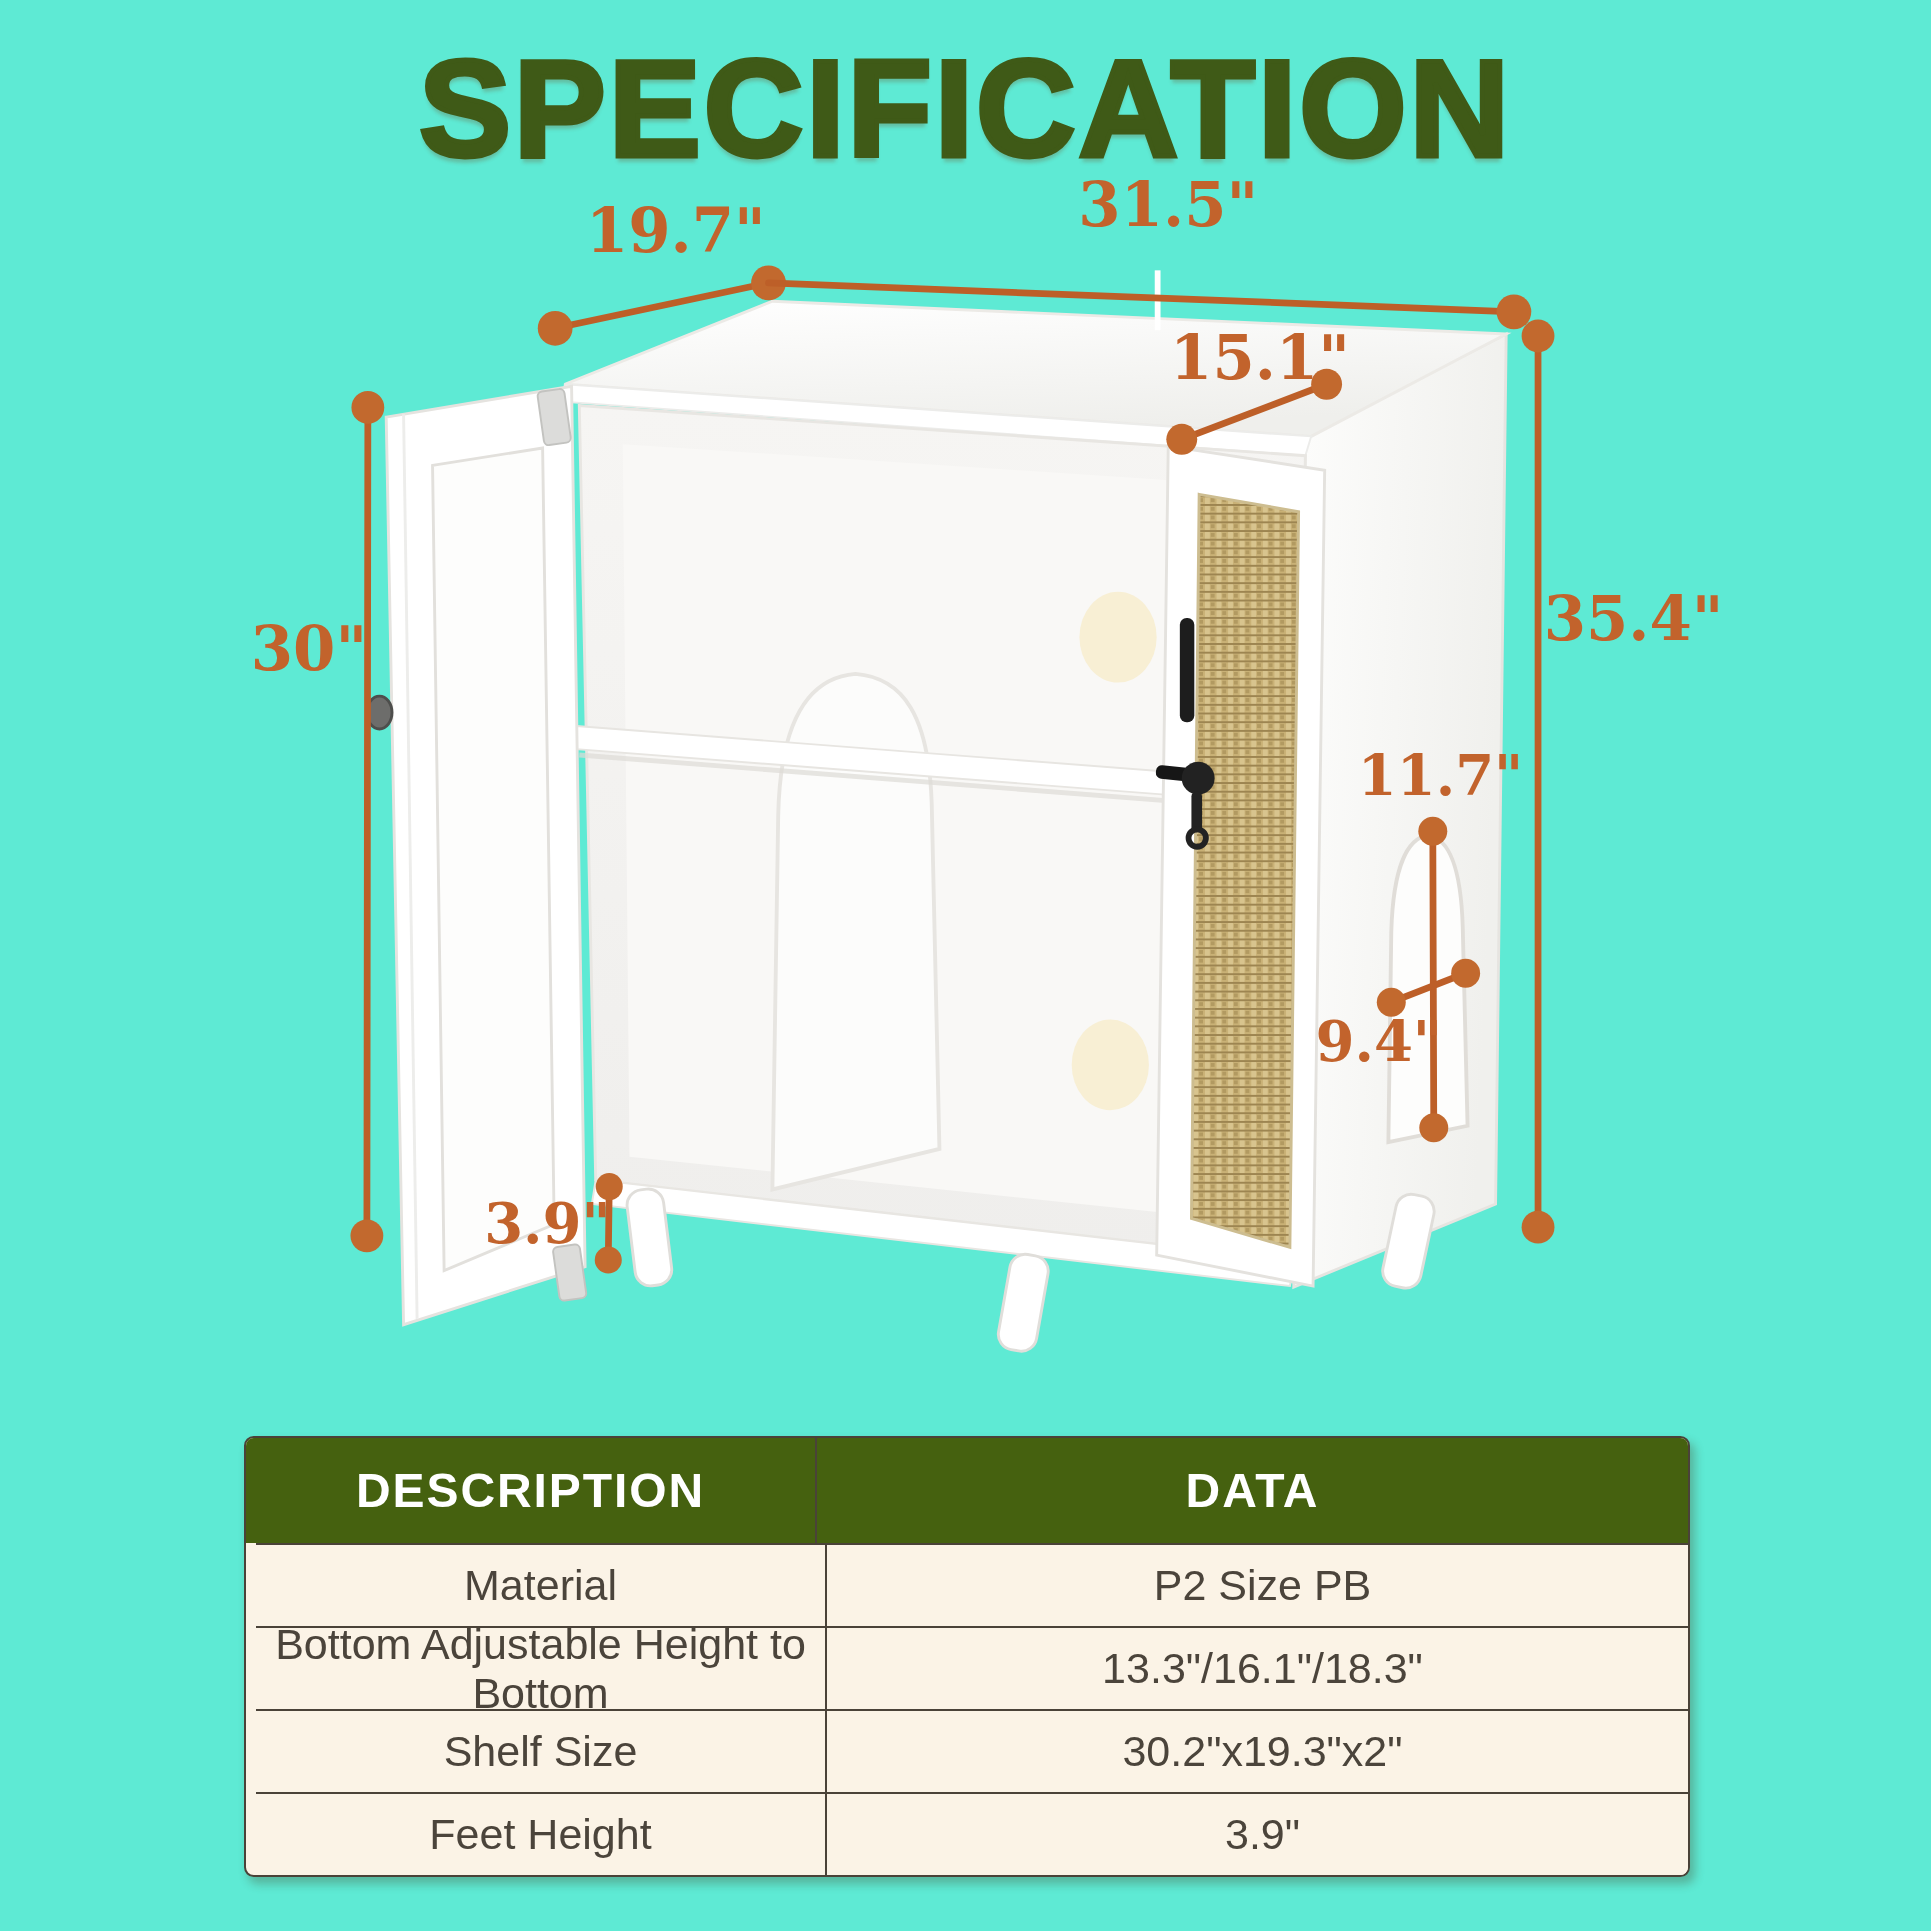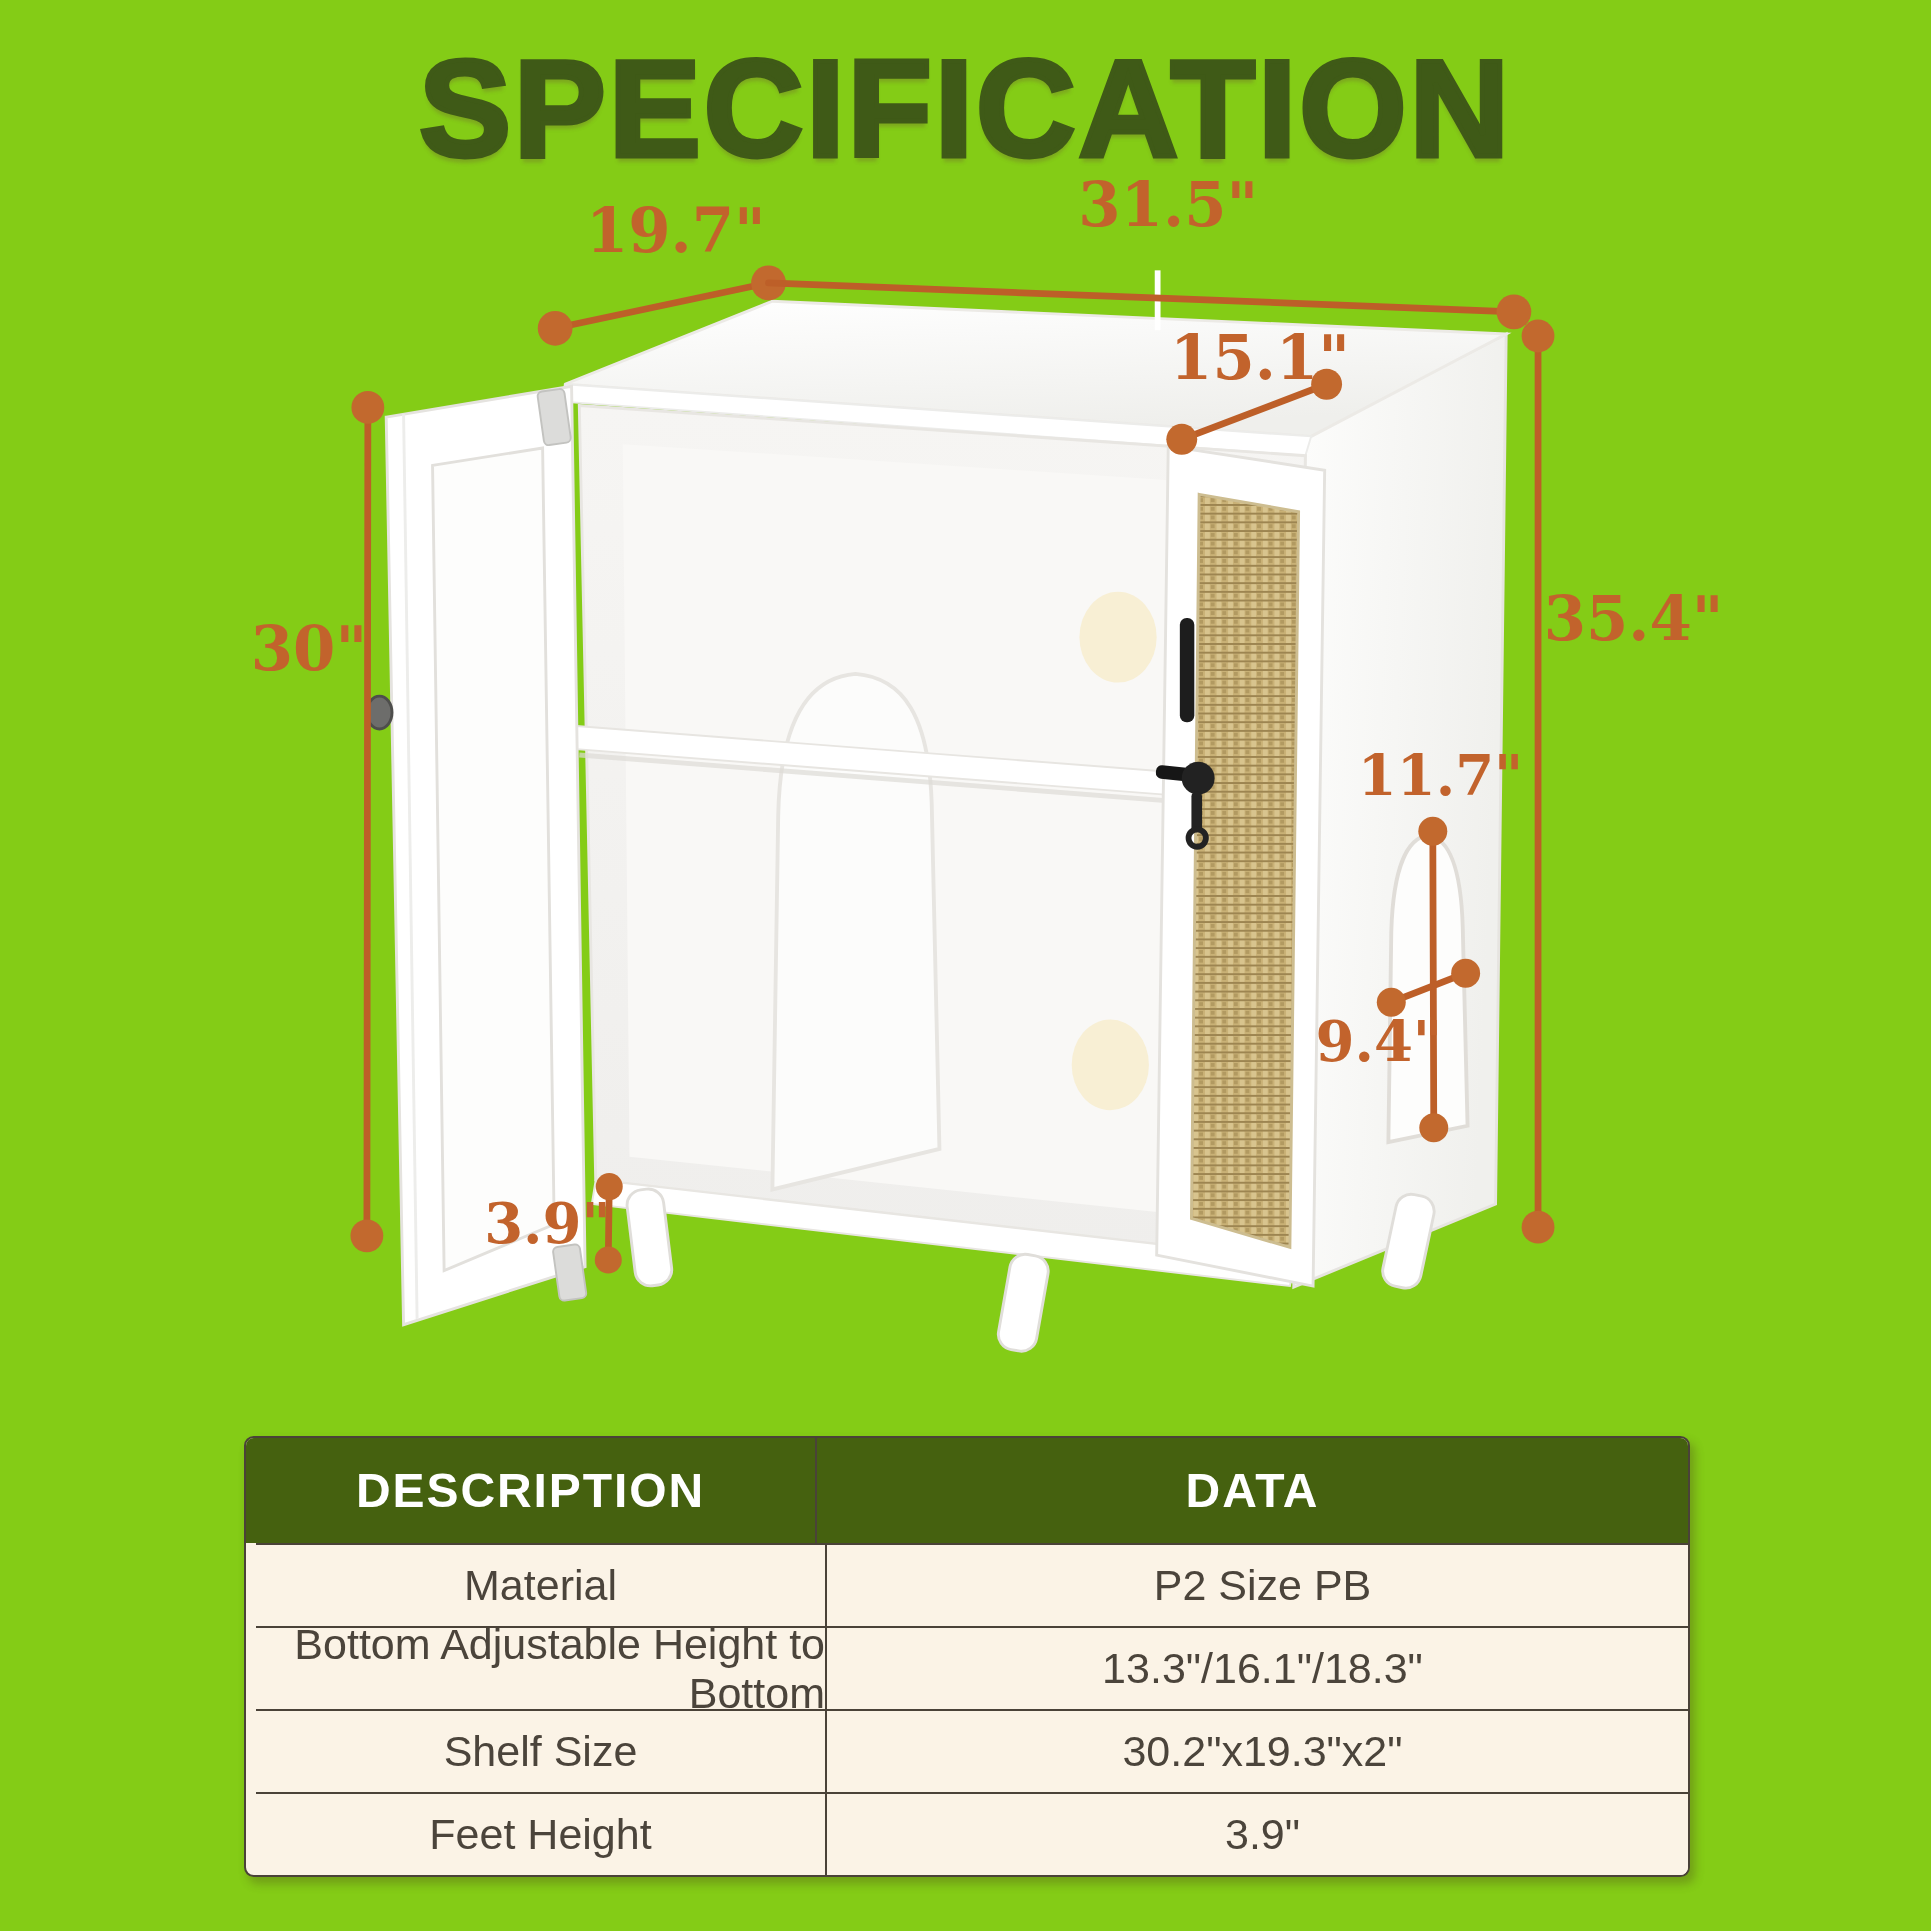--- a/index.html
+++ b/index.html
@@ -1,29 +1,29 @@
 <!DOCTYPE html>
 <html><head>
 <meta charset="utf-8">
 <style>
   html,body{margin:0;padding:0;background:#f8f0d8;}
-  .stage{position:relative;width:1931px;height:1931px;background:#84cc16;overflow:hidden;
+  .stage{position:relative;width:1931px;height:1931px;background:#5eead4;overflow:hidden;
          font-family:"Liberation Sans",sans-serif;}
   .title{position:absolute;left:0;top:29px;width:1931px;text-align:center;
          font-size:138px;font-weight:900;letter-spacing:2.9px;color:#3f5a17;
          -webkit-text-stroke:4.8px #3f5a17;
          text-shadow:0 5.8px 3.9px rgba(110,90,50,.30);white-space:nowrap;}
   svg text.dim{font-family:"DejaVu Serif","Liberation Serif",serif;font-weight:bold;fill:#c2632c;}
   svg .dimline{stroke:#bd5f28;stroke-width:7;fill:none;stroke-linecap:round;}
   svg .dimdot{fill:#c2692e;}
   .spec-table{position:absolute;left:244px;top:1436px;width:1442px;
       border:2.9px solid #4a4238;border-radius:9.7px;overflow:hidden;
       box-shadow:4.8px 6.8px 9.7px rgba(70,55,25,.30);background:#fbf3e6;}
   .t-row{display:flex;width:100%;}
-  .t-cell{box-sizing:border-box;display:flex;align-items:center;justify-content:center;text-align:right;}
+  .t-cell{box-sizing:border-box;display:flex;align-items:center;justify-content:center;text-align:center;}
   .t-cell.c1{width:571px;border-right:2.9px solid #4a4238;}
   .t-cell.c2{flex:1;}
   .t-head{height:105px;background:#45610f;}
   .t-head .t-cell{color:#ffffff;font-size:48px;font-weight:bold;letter-spacing:1.9px;}
   .t-body{height:81px;background:#fbf3e6;border-top:2.9px solid #4a4238;margin-left:10px;}
   .t-body .t-cell{color:#4b443b;font-size:43px;}
 </style>
 </head>
 <body>
 

